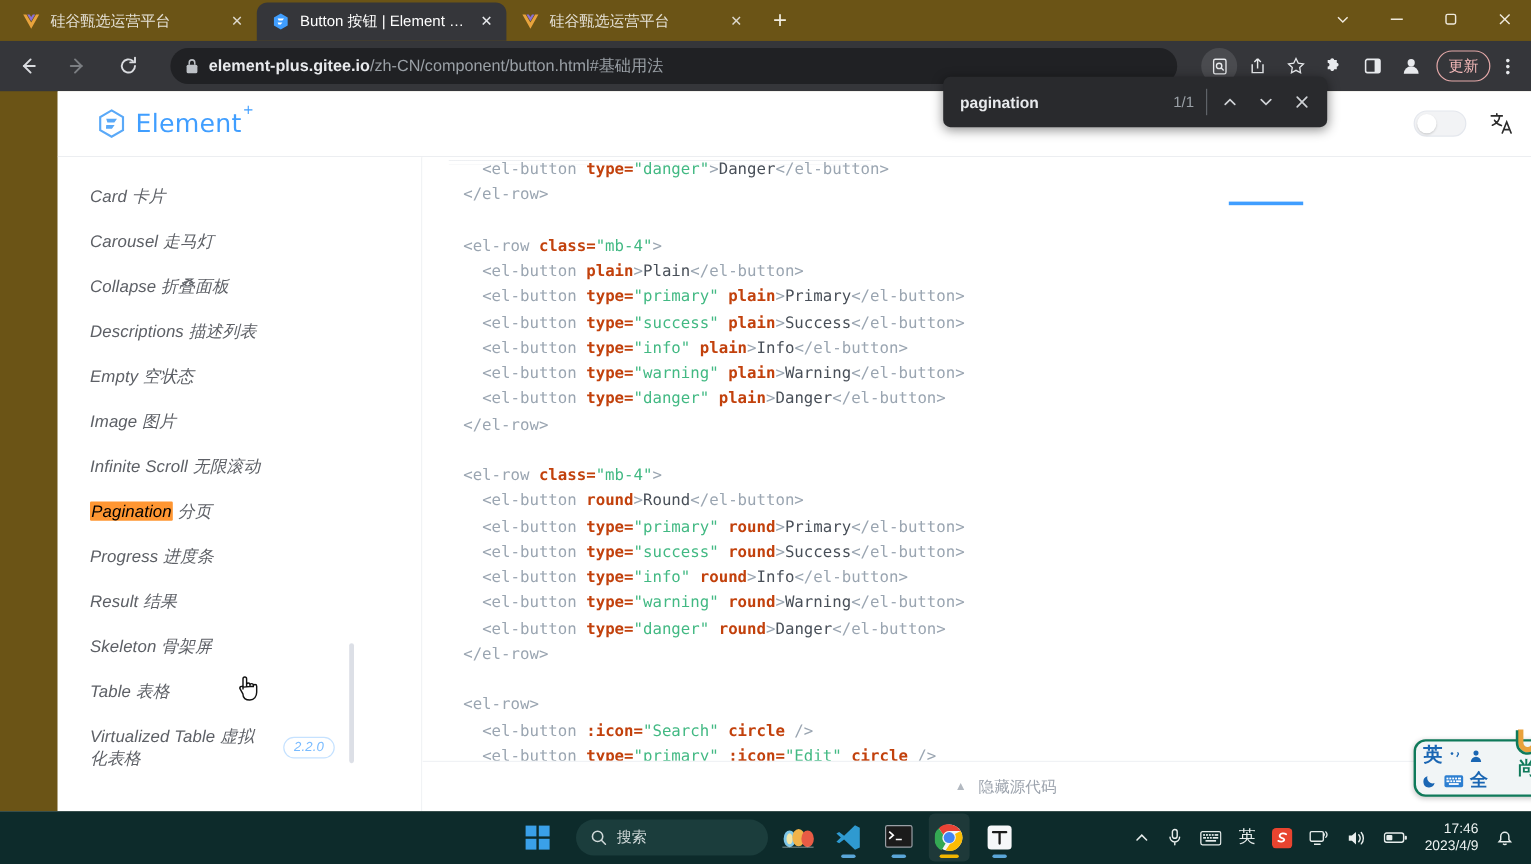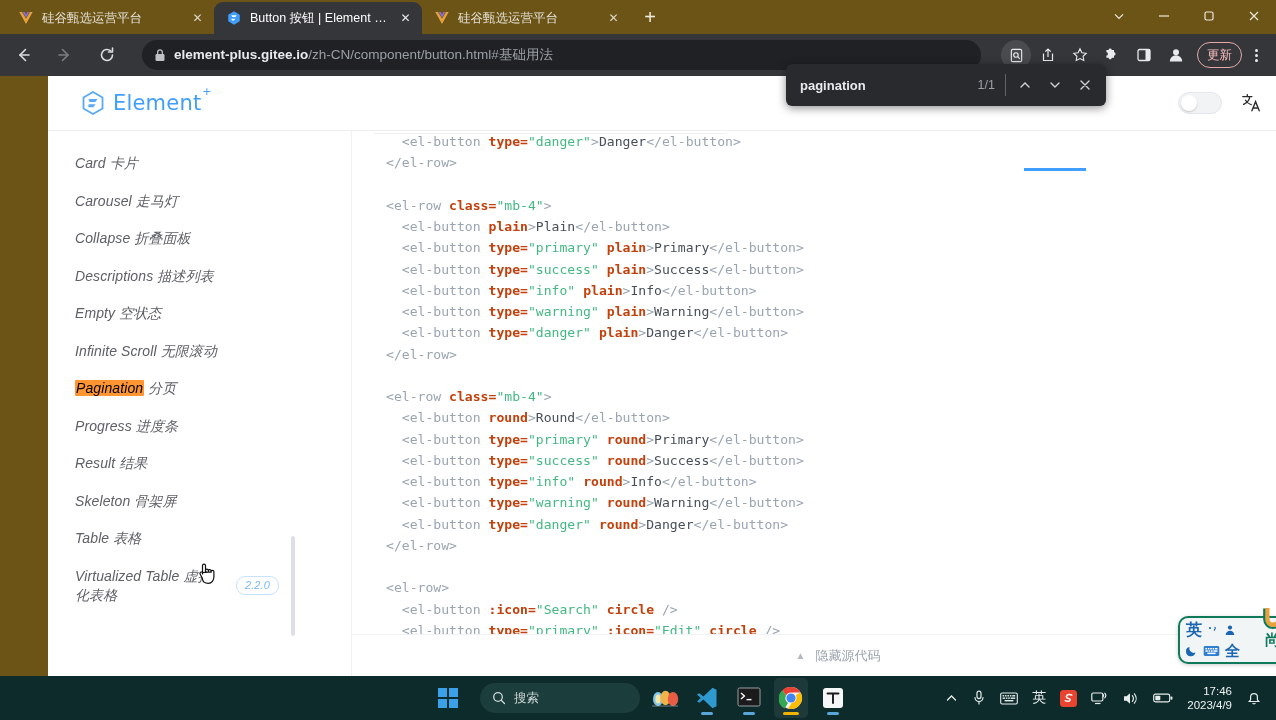--- a/index.html
+++ b/index.html
@@ -432,20 +432,23 @@
             <span class="ntext">Carousel 走马灯</span>
           </div>
         <div class="navitem">
             <span class="ntext">Collapse 折叠面板</span>
           </div>
         <div class="navitem">
             <span class="ntext">Descriptions 描述列表</span>
           </div>
         <div class="navitem">
             <span class="ntext">Empty 空状态</span>
+          </div>
+        <div class="navitem">
+            <span class="ntext">Image 图片</span>
           </div>
         <div class="navitem">
             <span class="ntext">Infinite Scroll 无限滚动</span>
           </div>
         <div class="navitem">
           <span class="ntext"><span class="hl">Pagination</span><span> 分页</span></span>
         </div>
         <div class="navitem">
             <span class="ntext">Progress 进度条</span>
           </div>

